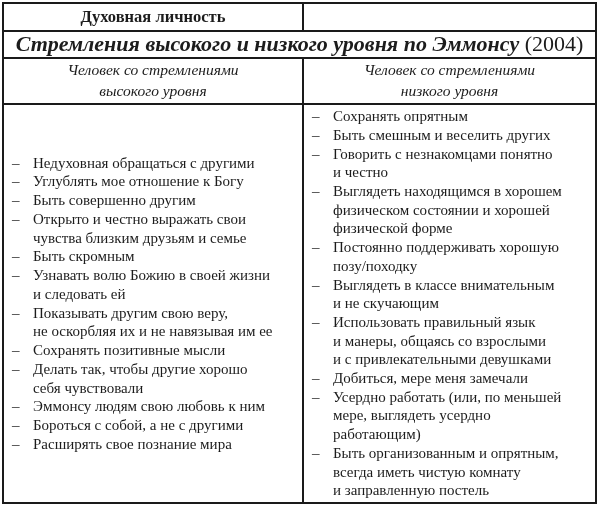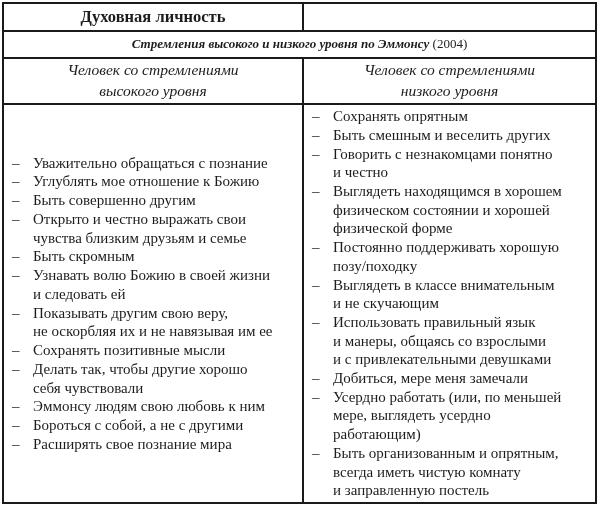--- a/index.html
+++ b/index.html
@@ -60,21 +60,21 @@
     flex: 1;
   }
   .header-cell {
     display: flex;
     align-items: center;
     justify-content: center;
     font-weight: bold;
     font-size: 16.5px;
   }
   .title-cell {
-    font-size: 13px;
+    font-size: 22px;
     text-align: center;
     white-space: nowrap;
   }
   .title-main {
     font-weight: bold;
     font-style: italic;
   }
   .title-year {
     font-weight: normal;
     font-style: normal;
@@ -134,25 +134,25 @@
       <div class="cell cell-right subheader-cell">
         <span class="txt">Человек со стремлениями
 низкого уровня</span>
       </div>
     </div>
 
     <div class="row row-body">
       <div class="cell cell-left body-cell body-cell-left">
           <div class="item">
             <span class="dash">–</span>
-            <span class="txt">Уважительно обращаться с познание</span>
-          </div>
-          <div class="item">
-            <span class="dash">–</span>
-            <span class="txt">Углублять мое отношение к Божию</span>
+            <span class="txt">Недуховная обращаться с другими</span>
+          </div>
+          <div class="item">
+            <span class="dash">–</span>
+            <span class="txt">Углублять мое отношение к Богу</span>
           </div>
           <div class="item">
             <span class="dash">–</span>
             <span class="txt">Быть совершенно другим</span>
           </div>
           <div class="item">
             <span class="dash">–</span>
             <span class="txt">Открыто и честно выражать свои
 чувства близким друзьям и семье</span>
           </div>

